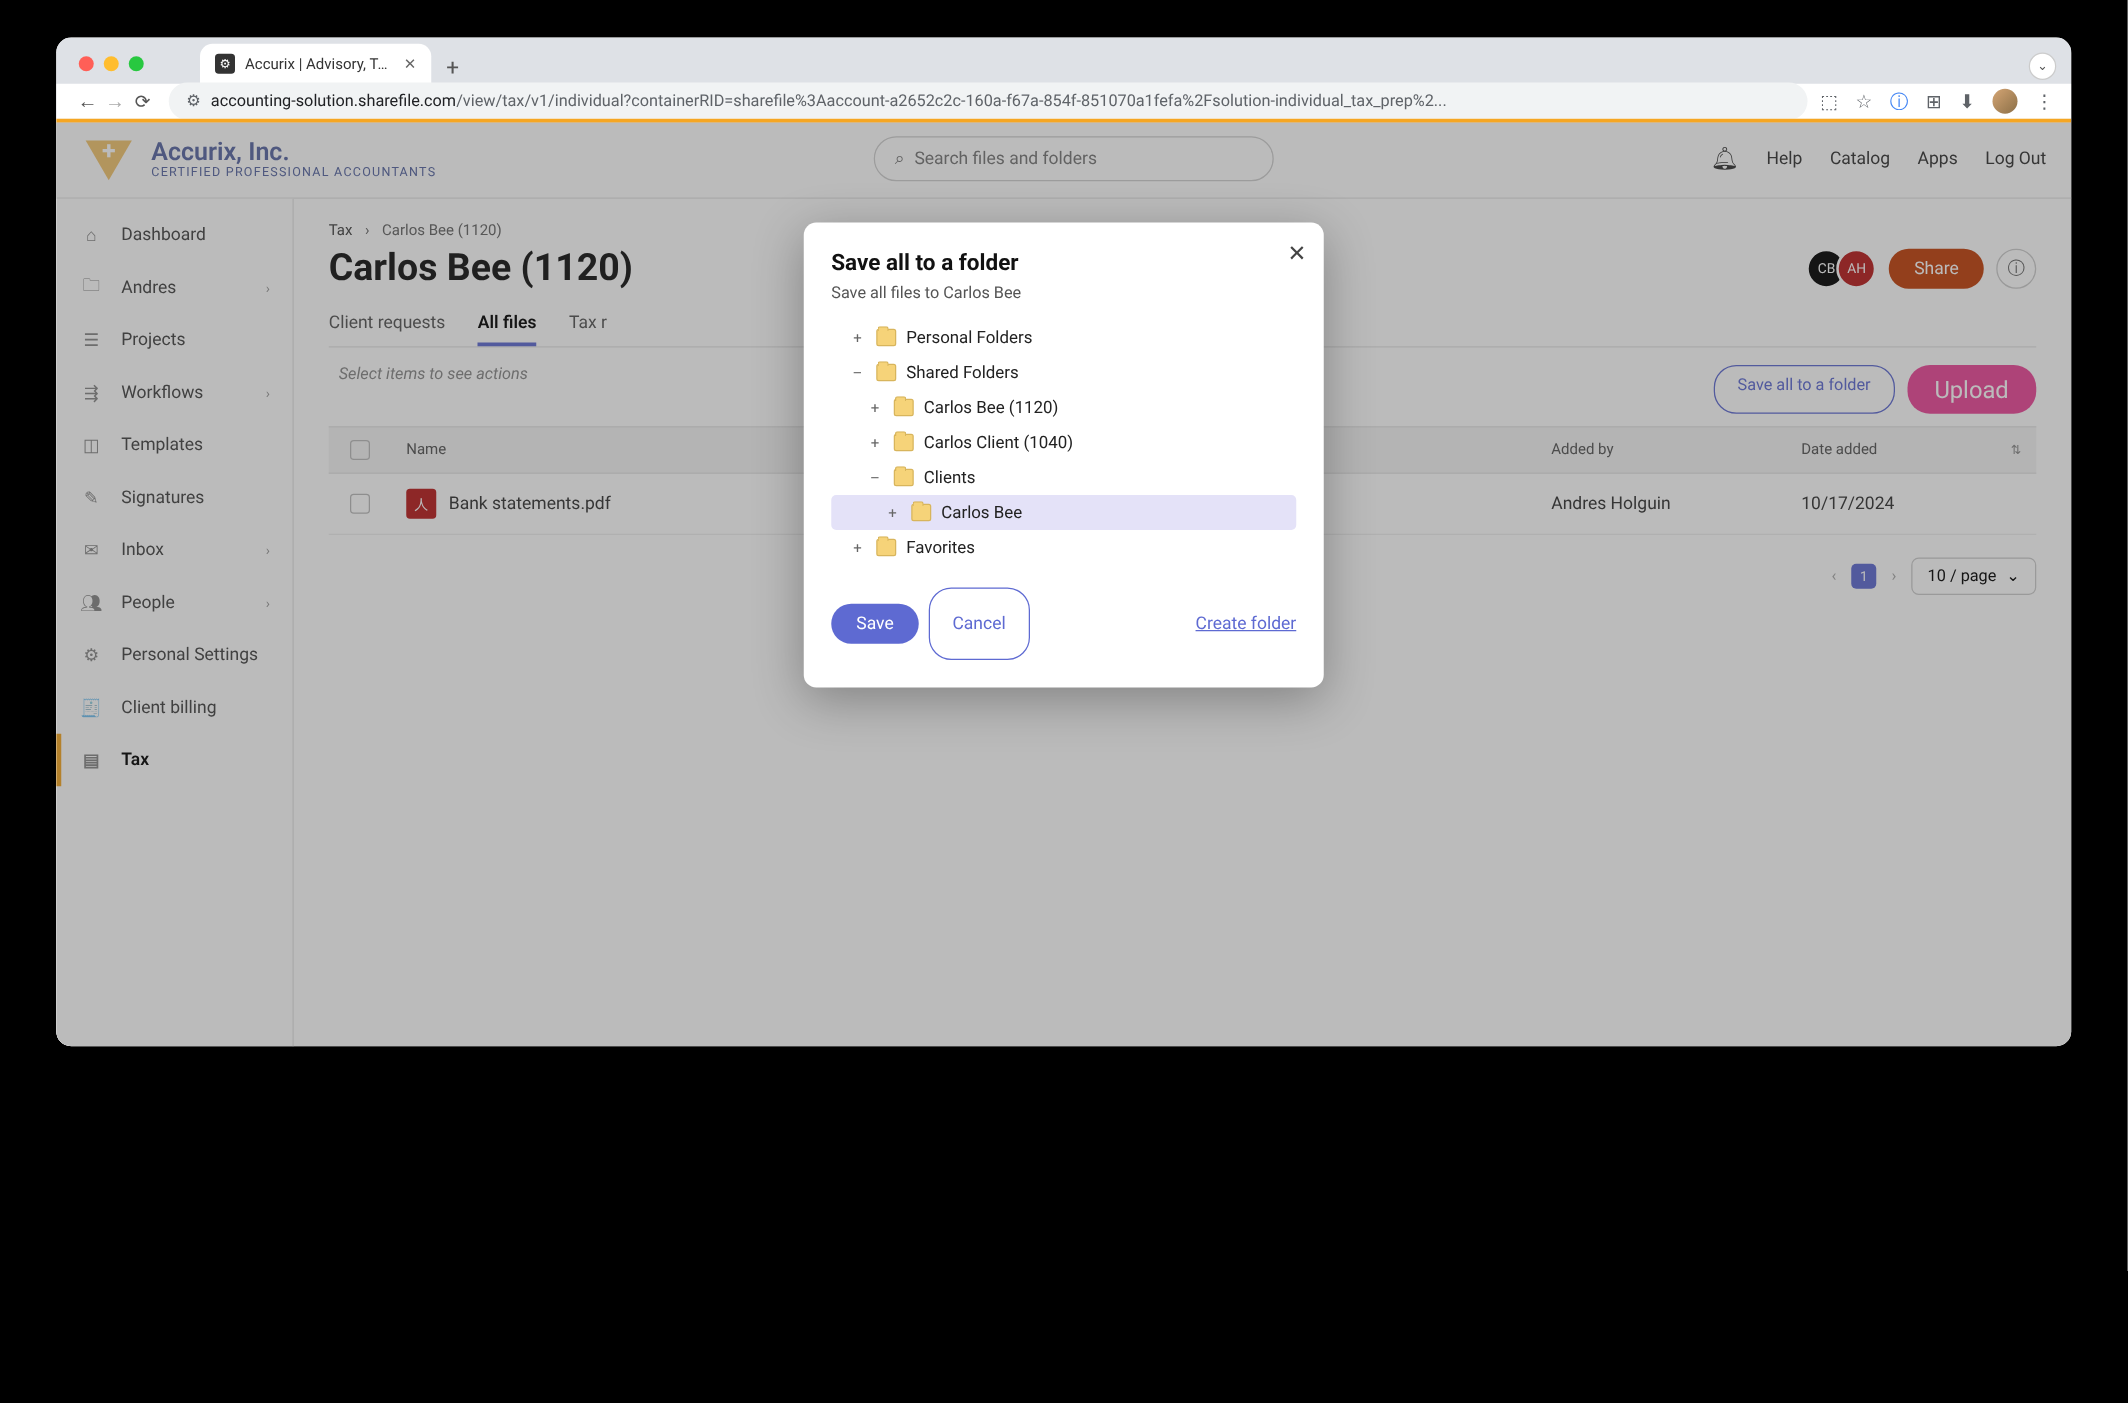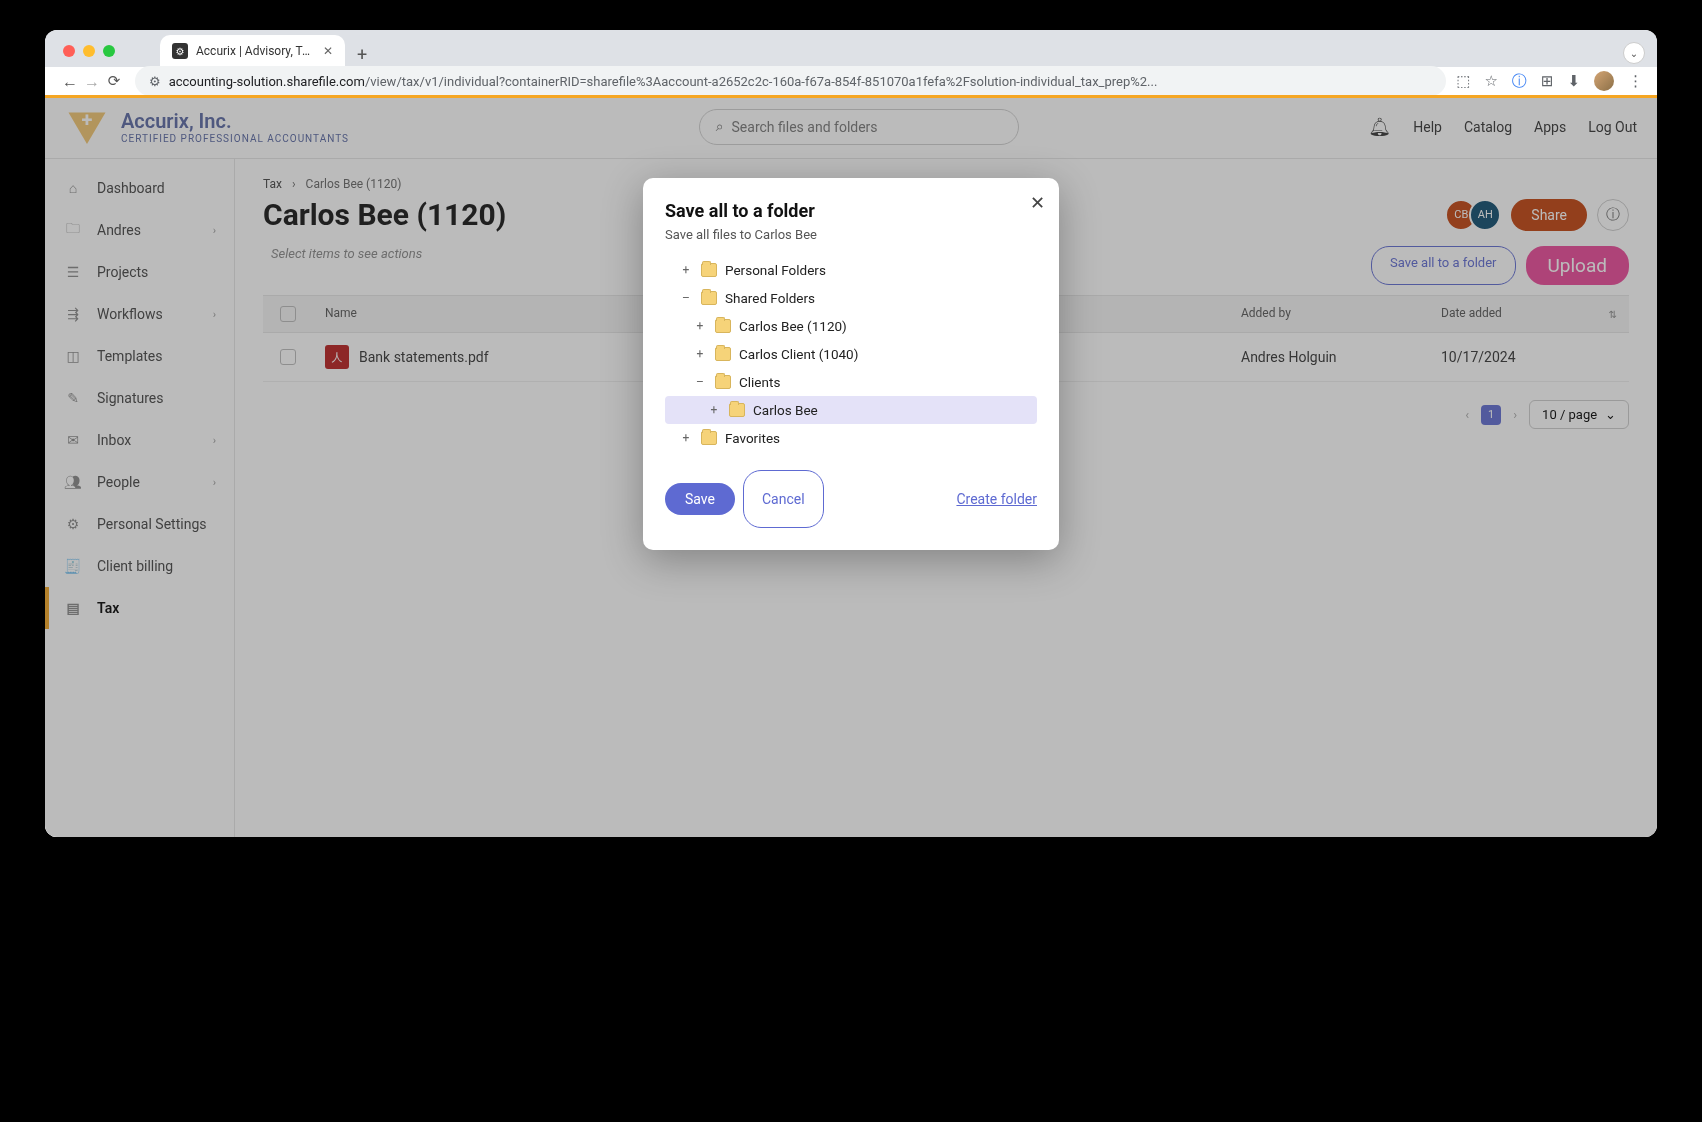--- a/index.html
+++ b/index.html
@@ -53,22 +53,22 @@
 .sidebar-chevron { margin-left:auto; color:#999; font-size:11px; }
 
 
 .main { position:absolute; top:64px; left:190px; right:0; bottom:0; padding: 18px 28px; overflow:auto; }
 .breadcrumb { font-size:12px; color:#666; display:flex; gap:10px; align-items:center; margin-bottom:6px; }
 .breadcrumb a { color:#444; cursor:pointer; }
 .page-title { font-size:30px; font-weight:700; color:#111; }
 .page-head { display:flex; align-items:center; margin-bottom:10px; }
 .page-actions { margin-left:auto; display:flex; align-items:center; gap:10px; }
 .avatars { display:flex; }
-.avatar-chip { width:32px; height:32px; border-radius:50%; background:#0c4a6e; color:#fff; font-size:11px; display:flex; align-items:center; justify-content:center; border:2px solid #fff; margin-left:-8px; }
-.avatar-chip:first-child { margin-left:0; background:#c2410c; }
+.avatar-chip { width:32px; height:32px; border-radius:50%; background:#b91c1c; color:#fff; font-size:11px; display:flex; align-items:center; justify-content:center; border:2px solid #fff; margin-left:-8px; }
+.avatar-chip:first-child { margin-left:0; background:#000000; }
 .share-btn { background:#c2410c; color:#fff; border-radius:18px; padding:8px 20px; font-size:14px; cursor:pointer; }
 .info-circle { width:32px; height:32px; border:1px solid #ccc; border-radius:50%; display:flex; align-items:center; justify-content:center; color:#666; font-size:14px; cursor:pointer; }
 
 .tabs { display:flex; gap:26px; border-bottom:1px solid #e5e5e5; font-size:14px; }
 .tab { padding: 8px 0; color:#555; cursor:pointer; }
 .tab.active { color:#000; font-weight:600; border-bottom:3px solid #5e6ad2; }
 
 .toolbar-row { display:flex; margin-top:14px; }
 .hint-text { color:#888; font-style:italic; font-size:13px; margin-left:8px; }
 .toolbar-row .spacer { flex:1; }
@@ -239,20 +239,25 @@
         <div class="page-title">Carlos Bee (1120)</div>
         <div class="page-actions">
           <div class="avatars">
             <div class="avatar-chip">CB</div>
             <div class="avatar-chip">AH</div>
           </div>
           <div class="share-btn">Share</div>
           <div class="info-circle">ⓘ</div>
         </div>
       </div>
+      <div class="tabs">
+        <div class="tab">Client requests</div>
+        <div class="tab active">All files</div>
+        <div class="tab">Tax r</div>
+      </div>
       <div class="toolbar-row">
         <div class="hint-text">Select items to see actions</div>
         <div class="spacer"></div>
         <div class="outline-btn">Save all to a folder</div>
         <div class="primary-btn">Upload</div>
       </div>
       <div class="table">
         <div class="table-head">
           <div class="th th-check">
               <div class="checkbox"></div>

